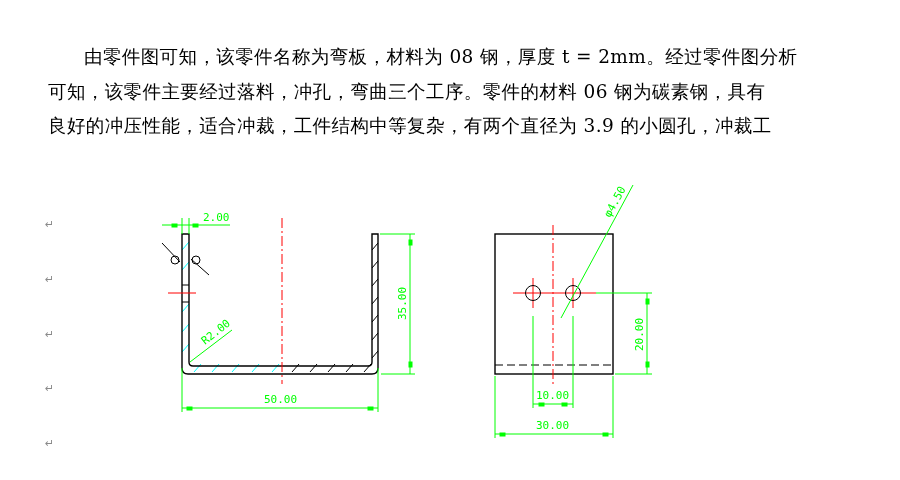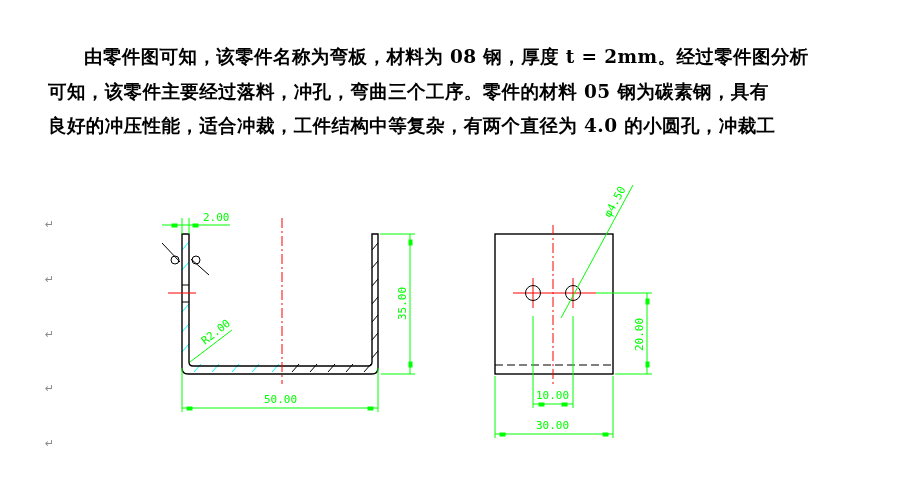--- a/index.html
+++ b/index.html
@@ -2,37 +2,37 @@
 <html><head>
   <meta charset="utf-8">
   <style>
     html, body { margin: 0; padding: 0; background: #ffffff; }
     body { width: 900px; height: 480px; position: relative; overflow: hidden;
            font-family: "DejaVu Serif", "Liberation Serif", serif; }
     .doc-page { position: absolute; left: 0; top: 0; width: 900px; height: 480px; background: #fff; }
     .paragraph { position: absolute; left: 48px; top: 40px; width: 790px; margin: 0;
                  font-size: 18.5px; line-height: 34.5px; color: #000; letter-spacing: 0.4px;
                  text-align: justify; }
-    .line { display: block; white-space: nowrap; height: 34.5px; font-weight: bold; }
+    .line { display: block; white-space: nowrap; height: 34.5px; }
     .line.first { text-indent: 36px; }
     .para-mark { color: #8a8a8a; font-size: 11px; margin-left: 4px; font-family: "DejaVu Sans", sans-serif; }
     .margin-mark { position: absolute; left: 45px; color: #8a8a8a; font-size: 11px;
                    font-family: "DejaVu Sans", sans-serif; }
     .drawing { position: absolute; left: 0; top: 0; }
     .dim-text { font-family: "DejaVu Sans Mono", "Liberation Mono", monospace; font-size: 11px; fill: #00ff00; }
   </style>
 </head>
 <body>
 
 <div class="doc-page">
 
   <p class="paragraph">
     <span class="line first">由零件图可知，该零件名称为弯板，材料为 08 钢，厚度 t = 2mm。经过零件图分析</span>
-    <span class="line">可知，该零件主要经过落料，冲孔，弯曲三个工序。零件的材料 05 钢为碳素钢，具有</span>
-    <span class="line">良好的冲压性能，适合冲裁，工件结构中等复杂，有两个直径为 4.0 的小圆孔，冲裁工</span>
+    <span class="line">可知，该零件主要经过落料，冲孔，弯曲三个工序。零件的材料 06 钢为碳素钢，具有</span>
+    <span class="line">良好的冲压性能，适合冲裁，工件结构中等复杂，有两个直径为 3.9 的小圆孔，冲裁工</span>
   </p>
 
   <span class="margin-mark" style="top:218px">↵</span>
   <span class="margin-mark" style="top:273px">↵</span>
   <span class="margin-mark" style="top:328px">↵</span>
   <span class="margin-mark" style="top:382px">↵</span>
   <span class="margin-mark" style="top:437px">↵</span>
 
   <svg class="drawing" width="900" height="480" viewBox="0 0 900 480">
 

